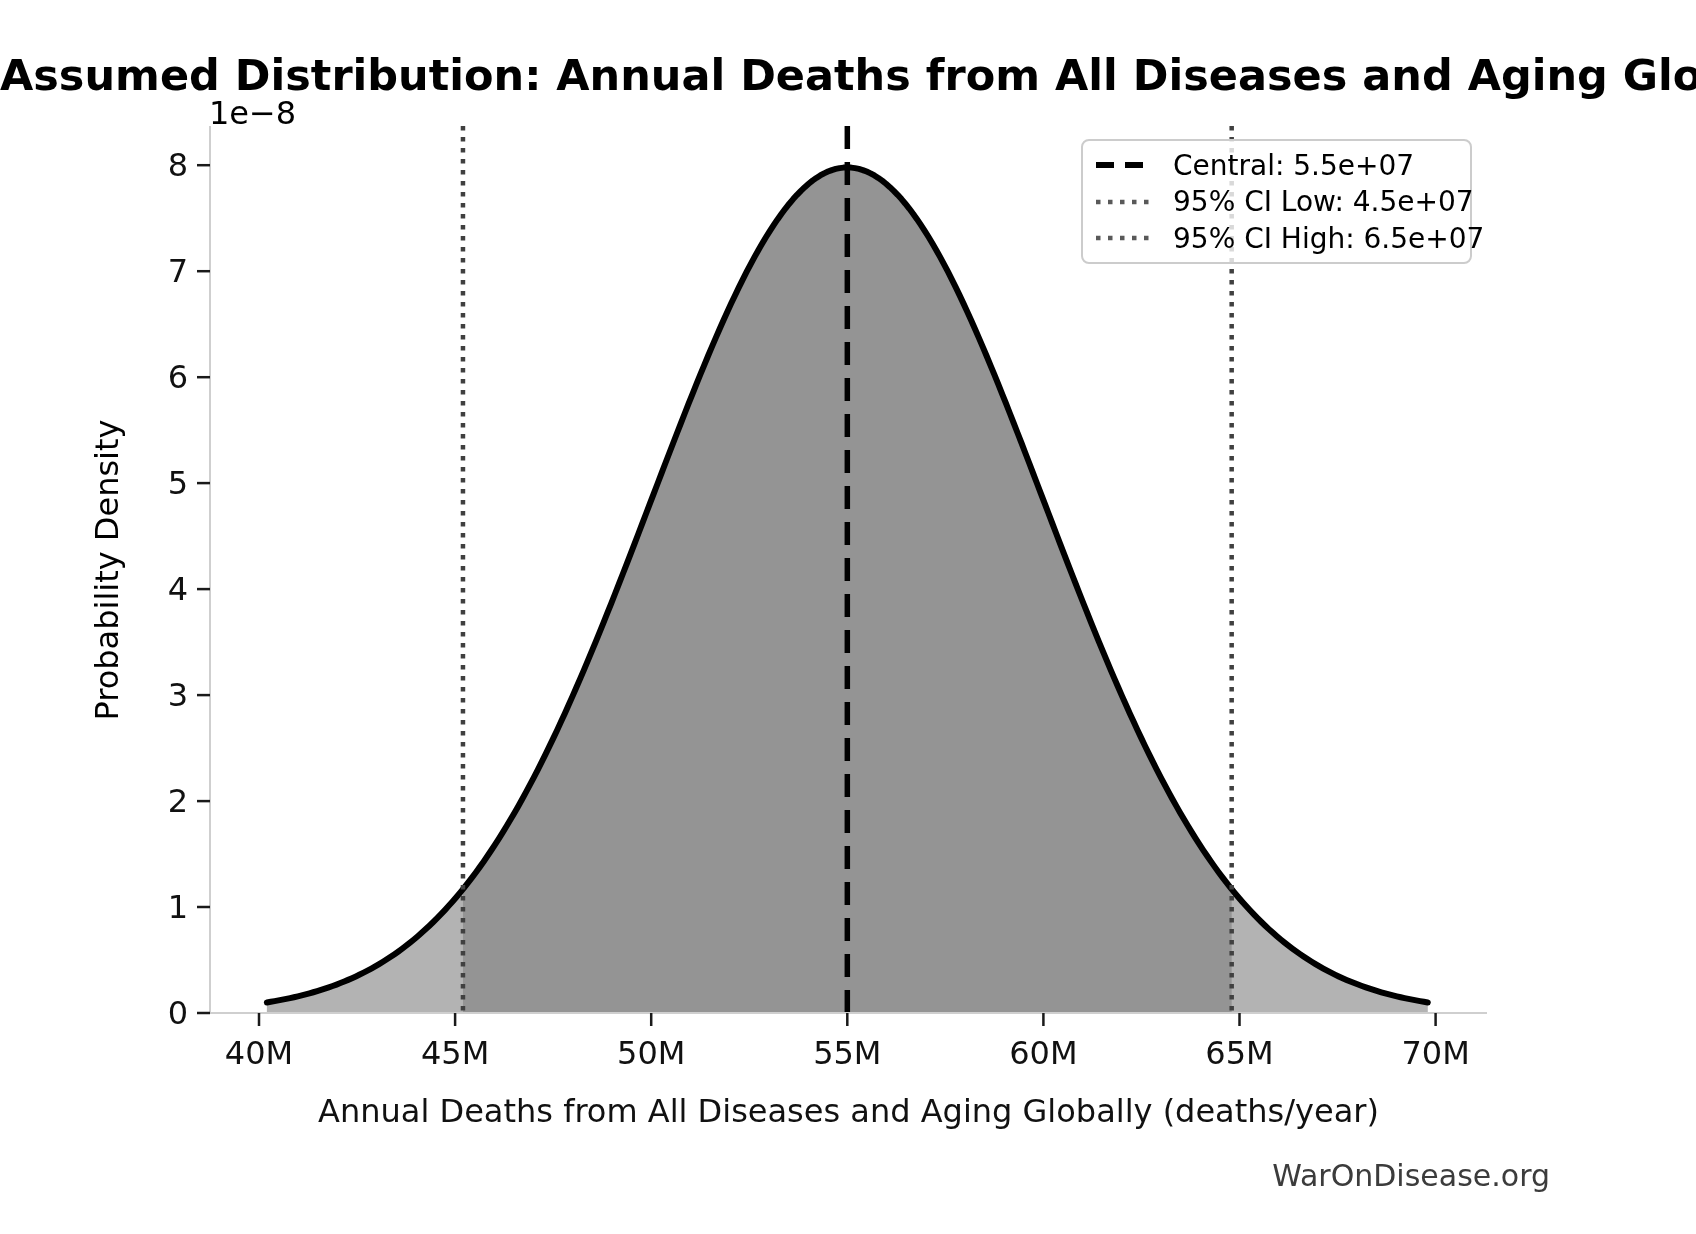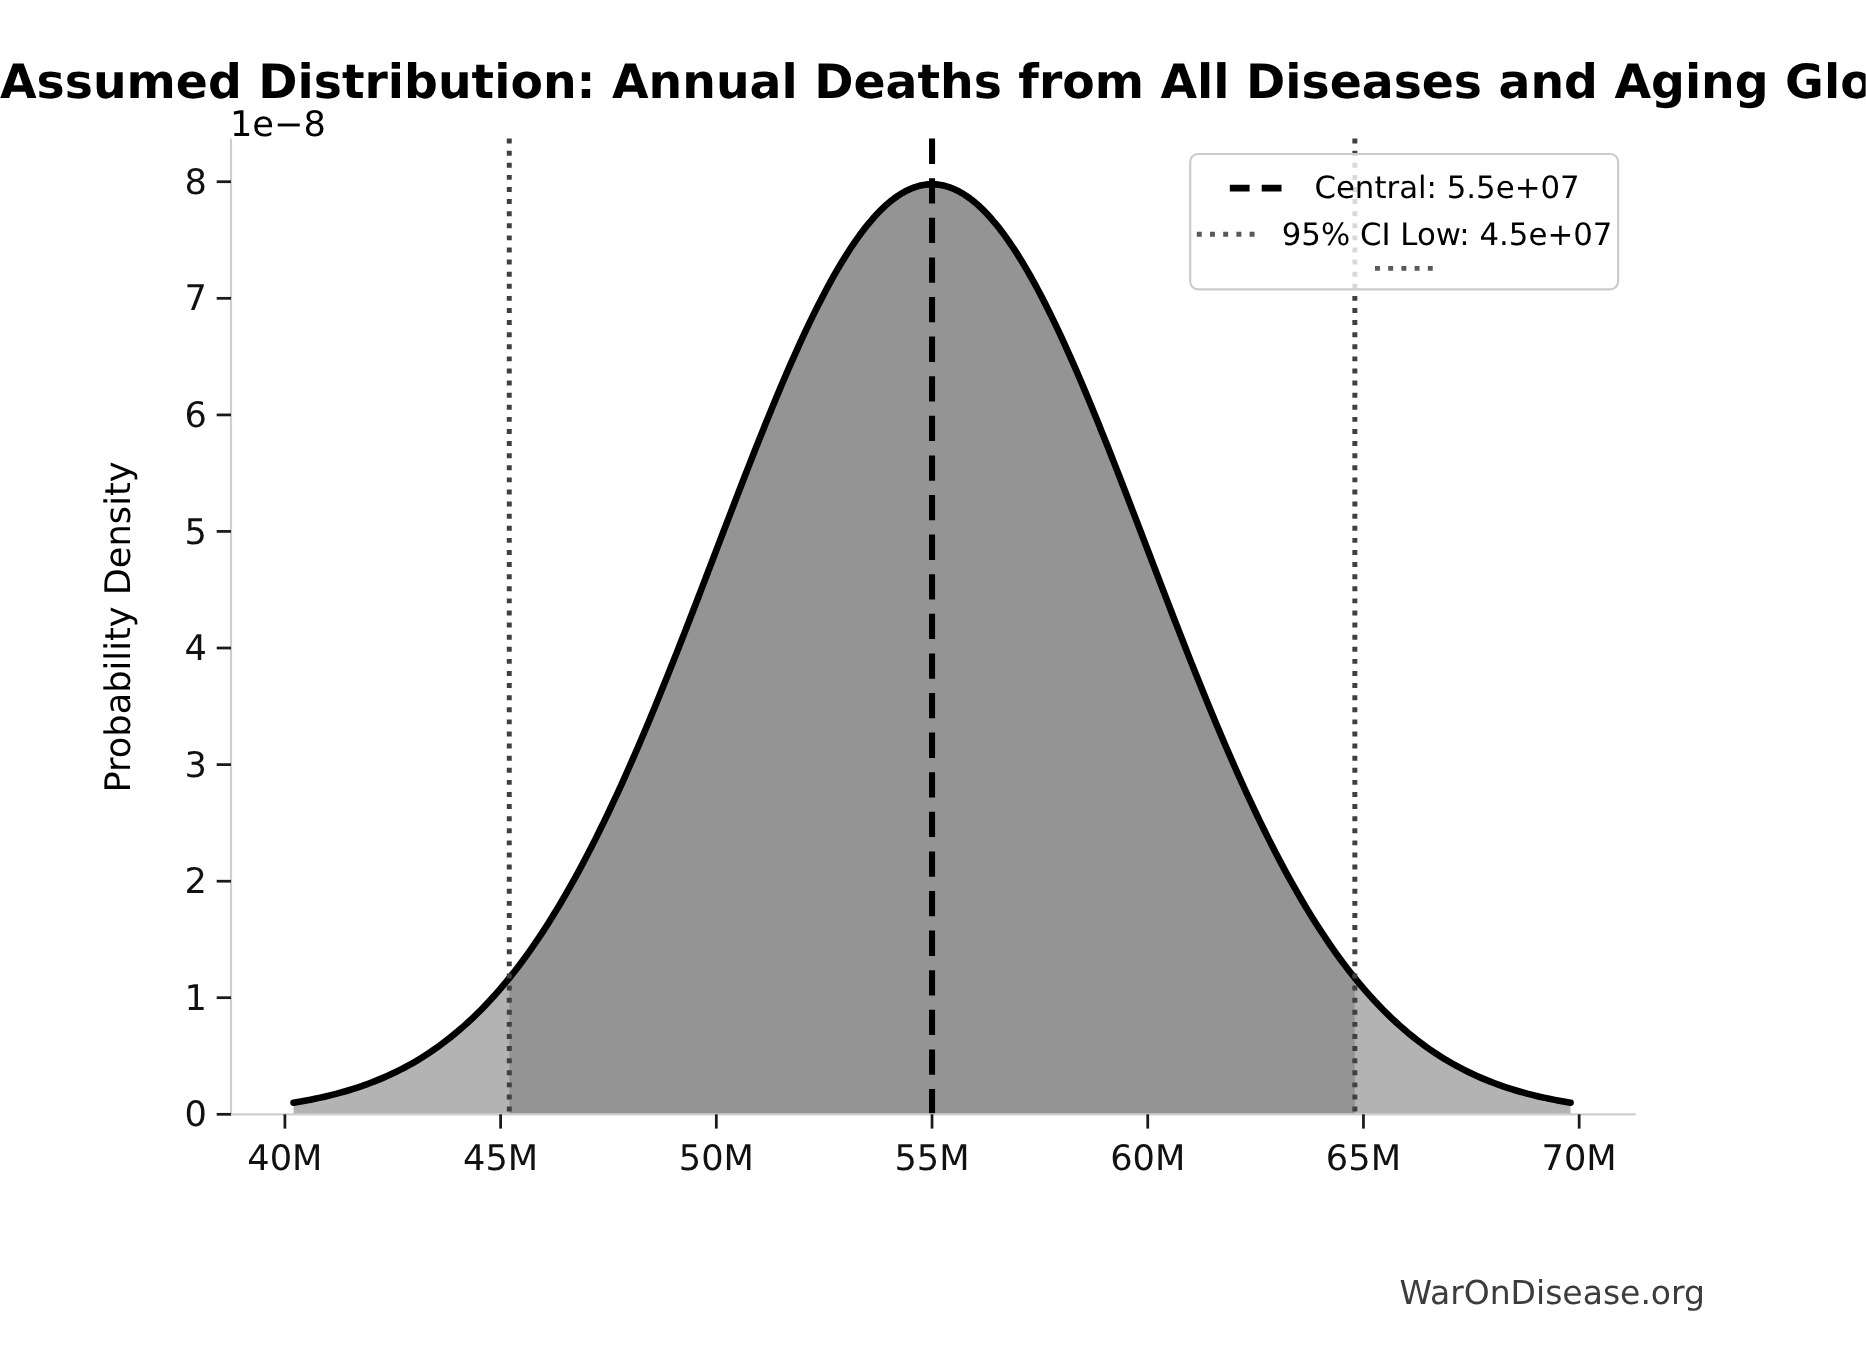--- a/index.html
+++ b/index.html
@@ -25,21 +25,21 @@
     font-size:30px;color:#3c3c3c;white-space:nowrap;margin-top:12px;
   }
   .legend{
     position:absolute;left:1081px;top:139px;width:391px;height:125px;
     box-sizing:border-box;
     background:rgba(255,255,255,0.8);
     border:2px solid #cccccc;border-radius:8px;
     display:flex;flex-direction:column;justify-content:space-evenly;
     padding:4px 12px 4px 12px;
   }
-  .legend-row{display:flex;align-items:center;gap:22px;justify-content:center;}
+  .legend-row{display:flex;align-items:center;gap:22px;}
   .legend-sample{flex:0 0 auto;display:block;}
   .legend-label{font-size:28px;color:#000000;white-space:nowrap;}
   
   text{font-family:"DejaVu Sans",sans-serif;}
   .ticklabel{font-size:32px;fill:#111111;}
   .axtext{font-size:32px;fill:#000000;}
   .offset-text{font-size:32px;fill:#000000;}
 </style>
 </head>
 <body>
@@ -109,19 +109,21 @@
     <div class="legend-row">
       <svg class="legend-sample" width="56" height="10" viewBox="0 0 56 10">
         <line x1="1" y1="5" x2="55" y2="5" stroke="#595959" stroke-width="4.5" stroke-dasharray="4.5 7.5"></line>
       </svg>
       <span class="legend-label">95% CI Low: 4.5e+07</span>
     </div>
     <div class="legend-row">
       <svg class="legend-sample" width="56" height="10" viewBox="0 0 56 10">
         <line x1="1" y1="5" x2="55" y2="5" stroke="#595959" stroke-width="4.5" stroke-dasharray="4.5 7.5"></line>
       </svg>
+      <span class="legend-label">95% CI High: 6.5e+07</span>
     </div>
   </div>
 
+  <div class="xlabel">Annual Deaths from All Diseases and Aging Globally (deaths/year)</div>
 
   <div class="watermark">WarOnDisease.org</div>
 
 </div>
 
 </body></html>

